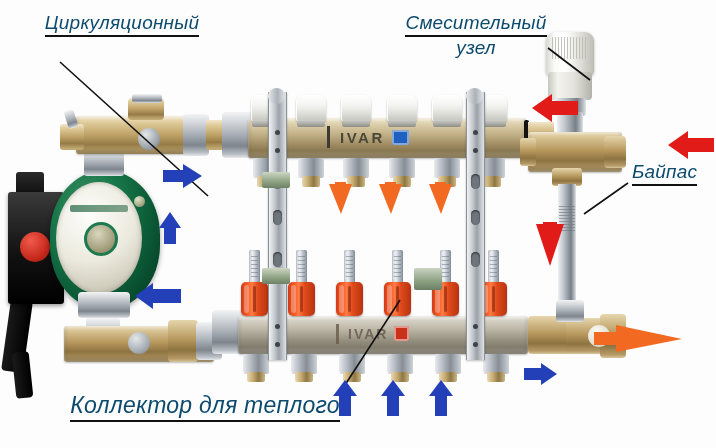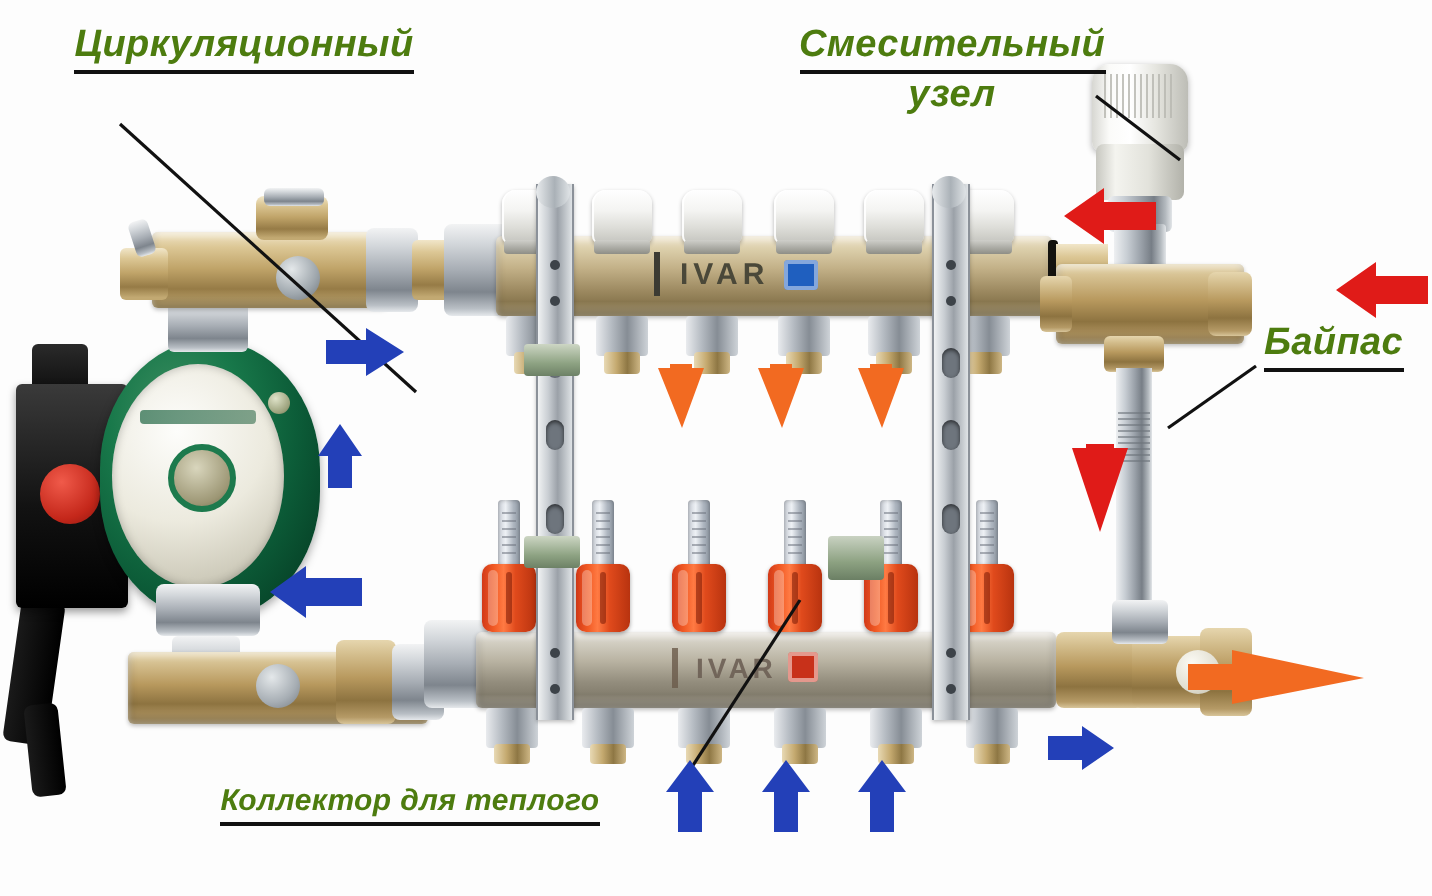--- a/index.html
+++ b/index.html
@@ -1,28 +1,28 @@
 <!DOCTYPE html>
 <html><head>
 <meta charset="utf-8">
 <style>
   html,body{margin:0;padding:0;background:#fff;}
   body{width:716px;height:448px;overflow:hidden;
        font-family:"Liberation Sans",sans-serif;}
   #stage{position:relative;width:716px;height:448px;background:#fdfdfd;overflow:hidden;}
 
   
-  .label{position:absolute;font-weight:bold;font-style:italic;color:#4d7c0f;
+  .label{position:absolute;font-weight:normal;font-style:italic;color:#0c4a6e;
          letter-spacing:.2px;white-space:nowrap;line-height:1.18;}
   .label .ln{display:block;}
   .label .ul{border-bottom:2px solid #111;display:inline-block;padding-bottom:1px;}
   .lbl-pump{left:22px;top:12px;font-size:19px;text-align:center;width:200px;}
   .lbl-mix{left:386px;top:12px;font-size:19px;text-align:center;width:180px;}
   .lbl-bypass{left:632px;top:161px;font-size:19px;}
-  .lbl-coll{left:60px;top:392px;font-size:15px;text-align:center;width:290px;}
+  .lbl-coll{left:60px;top:392px;font-size:23px;text-align:center;width:290px;}
 
   svg.overlay{position:absolute;left:0;top:0;width:716px;height:448px;
               pointer-events:none;}
 
   
   .ph{position:absolute;}
 
   
   .brass{background:linear-gradient(180deg,#e6d6ae 0%,#d3bd8c 18%,#b8995e 45%,
           #8d7340 72%,#b59a66 92%,#d8c59a 100%);}

